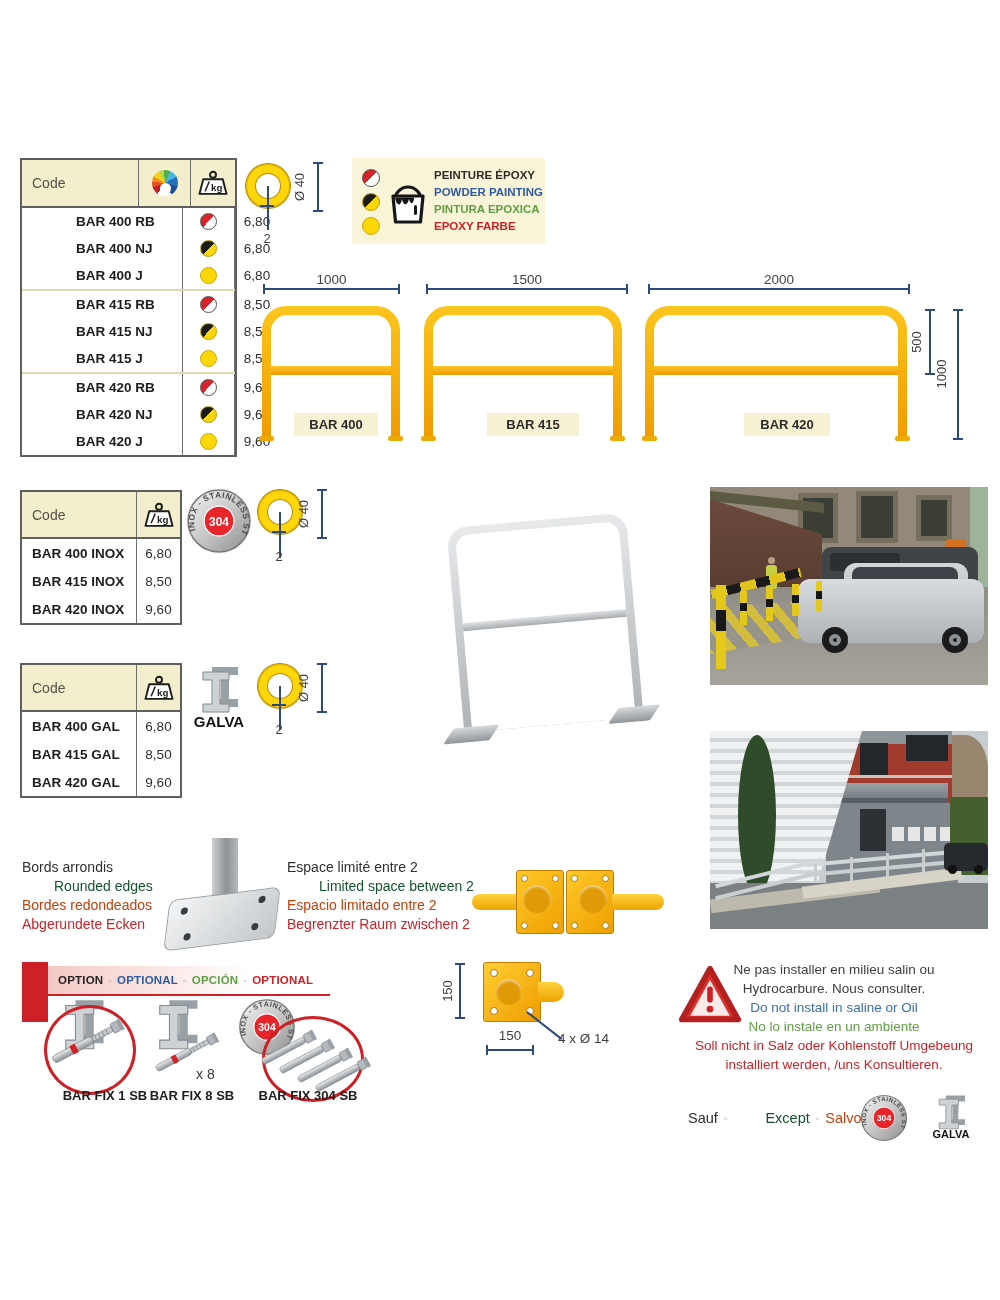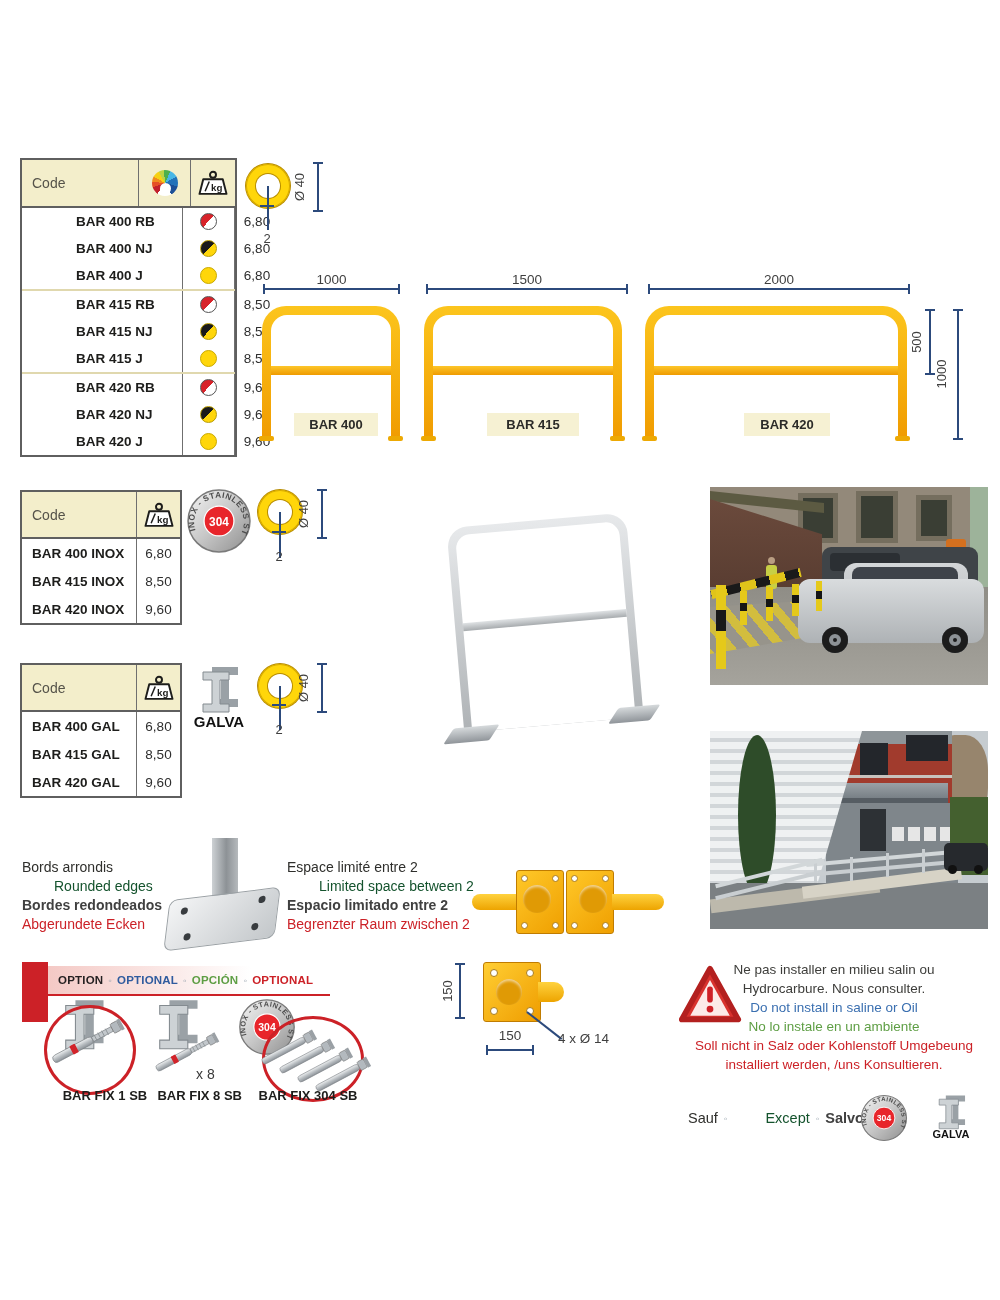--- a/index.html
+++ b/index.html
@@ -81,21 +81,21 @@
   .gbar .inner{position:absolute;left:8px;right:8px;top:8px;bottom:0;background:#fff;border-radius:14px 14px 0 0;}
   .gbar .rail{position:absolute;left:8px;right:8px;top:96px;height:8px;background:linear-gradient(180deg,#e0e3e5,#a7abae);}
   .gplate{position:absolute;height:15px;background:linear-gradient(180deg,#d6dadc,#90959a);transform:skewX(-38deg);border-radius:2px;}
 
   
   .photo{position:absolute;width:278px;height:198px;overflow:hidden;background:#c6ccd0;}
   .photo>div{position:absolute;}
 
   
   .mlang{position:absolute;font-size:14px;line-height:19px;white-space:nowrap;}
-  .ml-fr{color:#2f2f2c;} .ml-en{color:#14532d;margin-left:32px;} .ml-es{color:#404040;font-weight:bold;} .ml-de{color:#cc2127;}
+  .ml-fr{color:#2f2f2c;} .ml-en{color:#14532d;margin-left:32px;} .ml-es{color:#c2410c;} .ml-de{color:#cc2127;}
 
   
   .bplate-photo{position:absolute;left:158px;top:836px;width:130px;height:112px;}
   .bp-post{position:absolute;left:54px;top:2px;width:26px;height:72px;background:linear-gradient(90deg,#cdd1d4,#8d9296 55%,#b5b9bc);}
   .bp-plate{position:absolute;left:8px;top:58px;width:110px;height:48px;background:linear-gradient(135deg,#f4f5f6,#c3c7ca);
     border:1px solid #9aa0a4;border-radius:8px;transform:rotate(-7deg) skewX(-14deg);}
   .bp-hole{position:absolute;width:7px;height:7px;border-radius:50%;background:#383c3f;}
 
   
   .lsimg{position:absolute;left:472px;top:860px;width:200px;height:84px;}
@@ -232,20 +232,39 @@
       </div>
   </div>
 
   <div class="ring" style="left:246px;top:164px;"></div>
   <div class="rtail" style="left:267px;top:186px;height:44px;"></div>
   <div class="rtick" style="left:260px;top:205px;"></div>
   <div class="rnum" style="left:257px;top:231px;">2</div>
   <div class="vdim" style="left:317px;top:162px;height:50px;"></div>
   <div class="vlab" style="left:277px;top:180px;">Ø 40</div>
 
+  <div class="epoxy">
+    <div class="dots">
+      <span class="dot rb big"></span>
+      <span class="dot nj big"></span>
+      <span class="dot j big"></span>
+    </div>
+    <svg class="bucket" viewBox="0 0 44 46">
+      <path d="M9,21 A13,13 0 1 1 35,21" fill="none" stroke="#161616" stroke-width="3.2"></path>
+      <path d="M7,17 H37 L34.5,43 H9.5 Z" fill="#fff" stroke="#161616" stroke-width="3.2" stroke-linejoin="round"></path>
+      <path d="M9,19 C11,28 15,27 16,20 C17,26 21,28 23,20 C24,25 27,26 28,20 L28,18.5 L9,18.5 Z" fill="#161616"></path>
+      <rect x="28" y="26" width="3" height="10" rx="1.5" fill="#161616"></rect>
+    </svg>
+    <div class="txt">
+      <div class="ep-fr">PEINTURE ÉPOXY</div>
+      <div class="ep-en">POWDER PAINTING</div>
+      <div class="ep-es">PINTURA EPOXICA</div>
+      <div class="ep-de">EPOXY FARBE</div>
+    </div>
+  </div>
 
   <div class="dimlab" style="left:263px;top:272px;width:137px;">1000</div>
   <div class="hdim" style="left:263px;top:288px;width:137px;"></div>
   <div class="dimlab" style="left:426px;top:272px;width:202px;">1500</div>
   <div class="hdim" style="left:426px;top:288px;width:202px;"></div>
   <div class="dimlab" style="left:648px;top:272px;width:262px;">2000</div>
   <div class="hdim" style="left:648px;top:288px;width:262px;"></div>
 
   <div class="bar" style="left:262px;top:306px;width:138px;height:134px;">
     <div class="inner"></div>
@@ -508,21 +527,21 @@
       <rect x="54" y="8" width="26" height="6" fill="#c3c8cc" stroke="#7e8488" stroke-width="0.8"></rect>
       <line x1="58" y1="7" x2="58" y2="15" stroke="#8d9396"></line>
         <line x1="63" y1="7" x2="63" y2="15" stroke="#8d9396"></line>
       <line x1="68" y1="7" x2="68" y2="15" stroke="#8d9396"></line>
         <line x1="73" y1="7" x2="73" y2="15" stroke="#8d9396"></line>
       <rect x="80" y="5" width="9" height="12" rx="1.5" fill="#b3b9be" stroke="#777" stroke-width="0.8"></rect>
       <rect x="89" y="4" width="4" height="14" fill="#9aa0a5"></rect>
     </svg>
   </div>
   <div class="qty" style="left:196px;top:1066px;">x 8</div>
-  <div class="fixlab" style="left:142px;top:1088px;width:100px;text-align:right;">BAR FIX 8 SB</div>
+  <div class="fixlab" style="left:142px;top:1088px;width:100px;">BAR FIX 8 SB</div>
 
   <svg class="abs" style="left:238px;top:998px;" width="58" height="58" viewBox="0 0 64 64">
     <circle cx="32" cy="32" r="30" fill="url(#gSilver)" stroke="#7a7a7a" stroke-width="1.5"></circle>
     <path id="cpB" d="M 10,43 A 24,24 0 1 1 54,43" fill="none"></path>
     <text font-size="8" font-weight="bold" fill="#4d4d4d" letter-spacing="0.6"><textPath href="#cpB" startOffset="2">INOX - STAINLESS STEEL</textPath></text>
     <circle cx="32" cy="32" r="14.5" fill="#e8252b" stroke="#ffffff" stroke-width="1.2"></circle>
     <text x="32" y="36.5" text-anchor="middle" font-size="11.5" font-weight="bold" fill="#ffffff">304</text>
   </svg>
   <div class="redring" style="left:262px;top:1016px;width:96px;height:80px;"></div>
   <div class="boltw" style="left:258px;top:1038px;">

